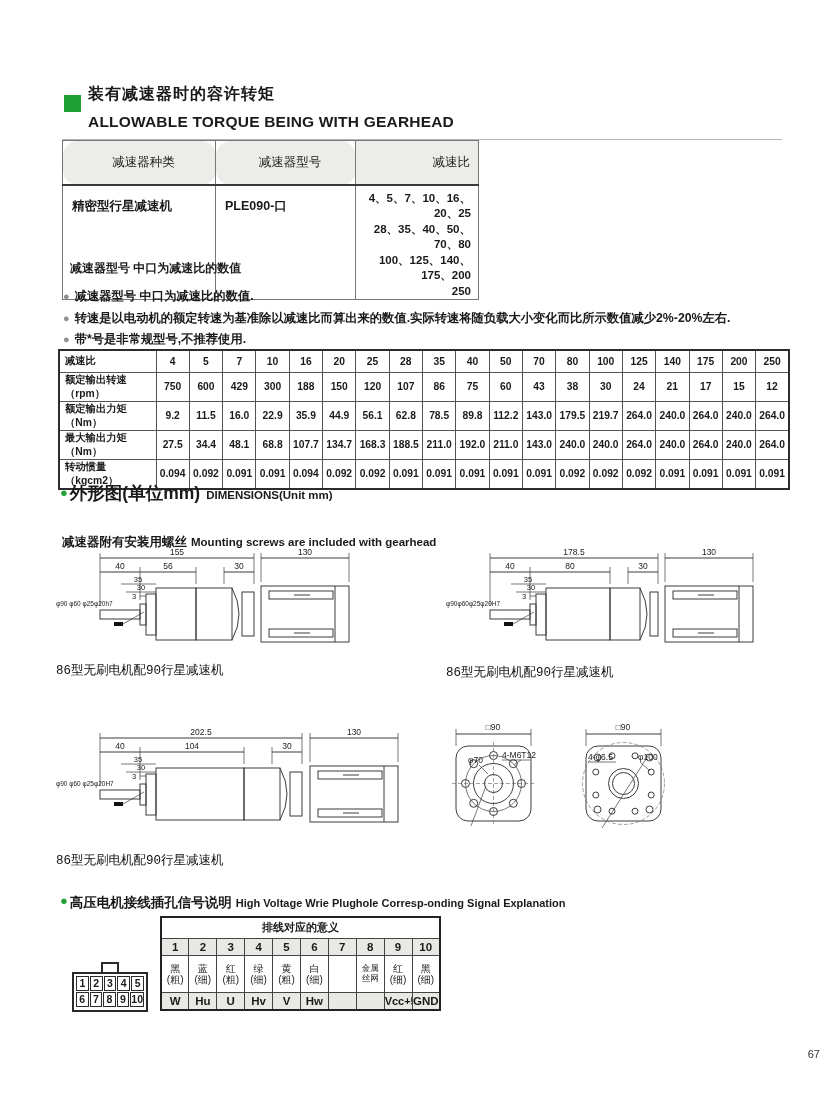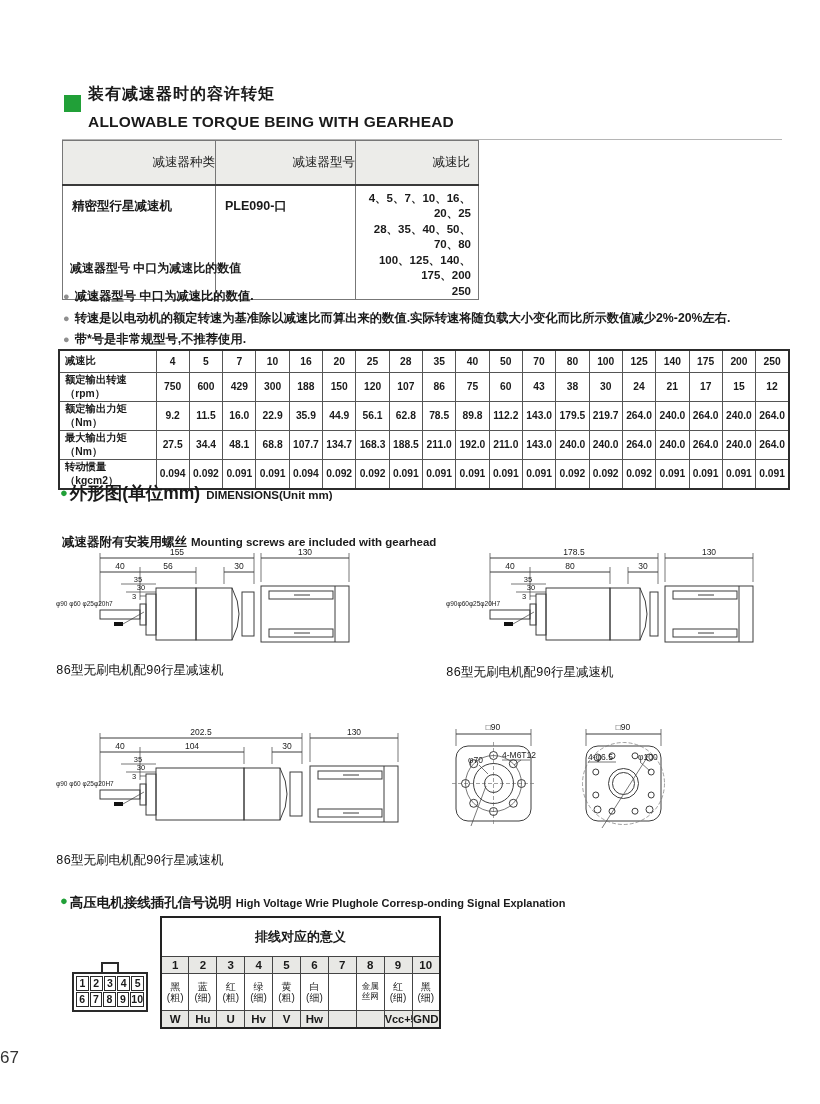--- a/index.html
+++ b/index.html
@@ -8,21 +8,21 @@
         font-family:"Liberation Sans",sans-serif;color:#1a1a1a;overflow:hidden;}
   
   .green-sq{position:absolute;left:64px;top:95px;width:17px;height:17px;background:#21a038;}
   .t-zh{position:absolute;left:88px;top:84px;font-size:16px;font-weight:bold;letter-spacing:1px;}
   .t-en{position:absolute;left:88px;top:113px;font-size:15.5px;font-weight:bold;letter-spacing:0.2px;}
   .rule{position:absolute;left:62px;top:139px;width:720px;height:1px;background:#b5b5b5;}
   
   .gh{position:absolute;left:62px;top:140px;width:416px;border-collapse:collapse;table-layout:fixed;border:1.5px solid #3a3a3a;}
   .gh th,.gh td{border:1px solid #777;}
   .gh th{height:44px;background:#ecece9;font-size:12.5px;font-weight:normal;border-bottom:2.5px solid #3a3a3a;}
-  .gh .h1,.gh .h2{text-align:right;padding-left:9px;}
+  .gh .h1,.gh .h2{text-align:center;padding-left:9px;border-radius:15px;}
   .gh .h3{text-align:right;padding-right:8px;}
   .gh td{height:70px;vertical-align:top;font-size:12.5px;}
   .gh .type,.gh .model{padding:12px 0 0 9px;font-weight:600;}
   .gh .ratios{padding:5px 7px 0 0;text-align:right;font-size:11.5px;line-height:15.5px;font-weight:600;}
   .fnote{position:absolute;left:70px;top:260px;font-size:12px;font-weight:600;}
   
   .notes{position:absolute;left:63px;top:288px;font-size:12.3px;font-weight:600;}
   .notes div{margin-bottom:4.5px;}
   .ndot{color:#8f8f8f;font-size:11px;margin-right:5px;}
   
@@ -50,27 +50,27 @@
   .tech .fillb{fill:#111;stroke:none;}
   .cap{position:absolute;font-size:12.5px;text-align:left;color:#111;font-family:Liberation Mono, monospace;}
   
   .plug{position:absolute;left:72px;top:972px;width:76px;height:40px;border:2.5px solid #2a2a2a;padding:1px 2px;background:#fff;}
   .plug-tab{position:absolute;left:101px;top:962px;width:18px;height:12px;border:2.5px solid #2a2a2a;border-bottom:none;background:#fff;}
   .plug-row{display:flex;gap:1px;margin-top:1px;}
   .plug-cell{flex:1;height:15px;border:1.6px solid #2a2a2a;font-size:10.5px;font-weight:bold;text-align:center;line-height:13px;}
   
   .sig{position:absolute;left:160px;top:916px;width:281px;border-collapse:collapse;table-layout:fixed;border:2px solid #222;}
   .sig td{border:1px solid #444;text-align:center;overflow:hidden;}
-  .sig tr.t td{height:39px;font-size:13px;font-weight:bold;font-family:Liberation Serif, serif;}
+  .sig tr.t td{height:21px;font-size:11px;font-weight:bold;font-family:Liberation Serif, serif;}
   .sig tr.p td{height:17px;background:#e8e8e5;font-weight:bold;font-size:11.5px;}
   .sig tr.c td{height:37px;font-size:10px;line-height:11px;padding:0 1px;}
   .sig tr.c td.metal{font-size:8.5px;line-height:9.5px;}
   .sig tr.s td{height:18px;background:#e8e8e5;font-weight:bold;font-size:11.5px;}
   .sig tr.s td.vcc{font-size:11px;}
-  .pnum{position:absolute;left:0;top:1048px;width:820px;text-align:left;font-size:17px;color:#333;}
+  .pnum{position:absolute;left:0;top:1048px;width:820px;text-align:right;font-size:11px;color:#333;}
 </style>
 </head>
 <body>
 
 <div class="page">
 
   <div class="green-sq"></div>
   <div class="t-zh">装有减速器时的容许转矩</div>
   <div class="t-en">ALLOWABLE TORQUE BEING WITH GEARHEAD</div>
   <div class="rule"></div>

